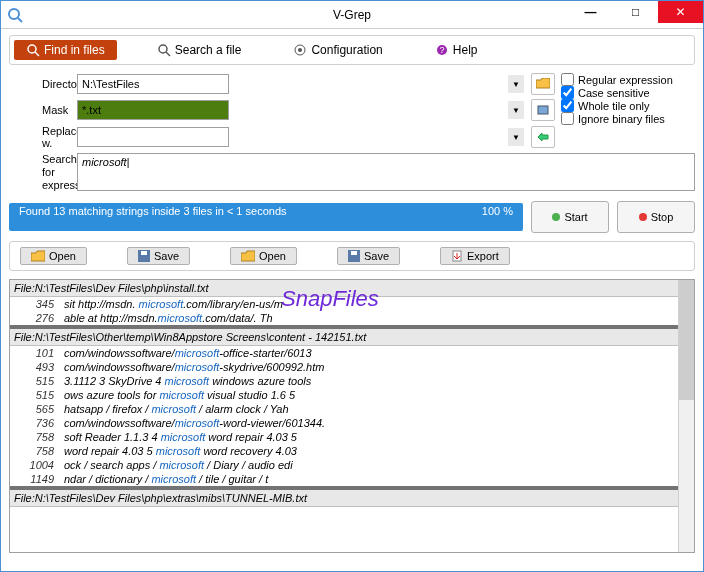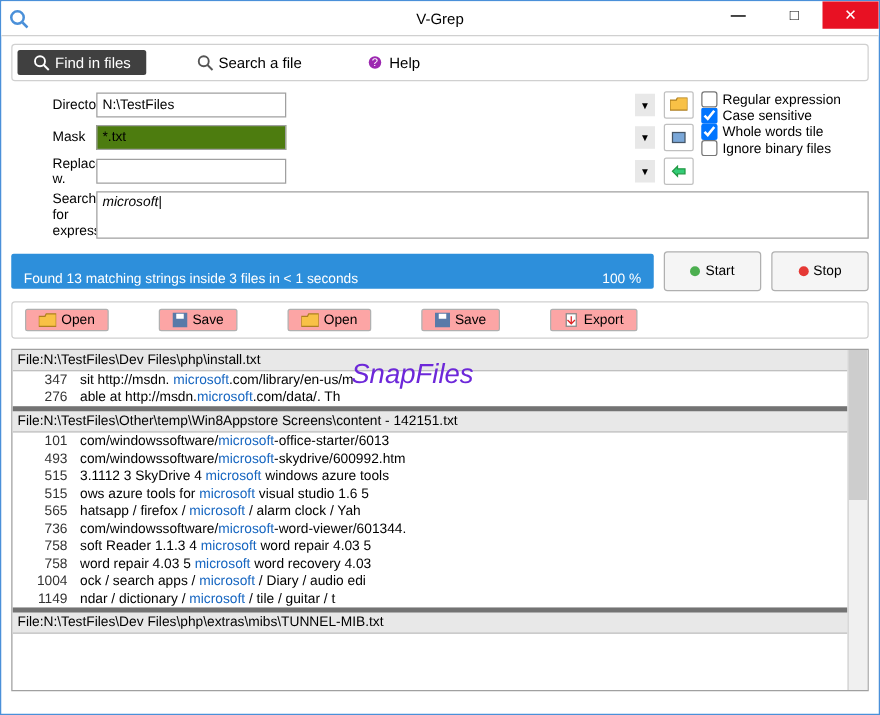--- a/index.html
+++ b/index.html
@@ -7,42 +7,42 @@
 .titlebar { height: 28px; background: #fff; display: flex; align-items: center; border-bottom: 1px solid #d0d0d0; }
 .titlebar .icon { width: 16px; height: 16px; margin: 0 6px; }
 .titlebar .title { position: absolute; left: 0; right: 0; text-align: center; font-size: 12px; pointer-events: none; }
 .titlebar .winbtns { position: absolute; right: 0; top: 0; display: flex; }
 .titlebar .winbtn { width: 45px; height: 22px; display: flex; align-items: center; justify-content: center; font-size: 12px; }
 .titlebar .winbtn.close { background: #e81123; color: #fff; }
 .titlebar .winbtn.min { font-weight: bold; }
 .content { padding: 6px 8px; }
 .toolbar { display: flex; gap: 28px; padding: 4px; border: 1px solid #d0d0d0; border-radius: 3px; margin-bottom: 8px; }
 .toolbtn { padding: 3px 12px; font-size: 12px; display: flex; align-items: center; gap: 4px; border-radius: 2px; }
-.toolbtn.active { background: #404040; color: #fff; }
+.toolbtn.active { background: #c2410c; color: #fff; }
 .toolico { width: 14px; height: 14px; display: inline-block; }
 .form-row { display: flex; align-items: center; margin-bottom: 4px; gap: 6px; }
 .form-label { width: 62px; font-size: 11px; text-align: left; padding-left: 33px; }
 .form-input { flex: 1; height: 20px; border: 1px solid #a0a0a0; padding: 1px 4px; font-size: 11px; }
 .form-icobtn { width: 24px; height: 22px; border: 1px solid #c0c0c0; display: flex; align-items: center; justify-content: center; border-radius: 2px; }
 .form-right { width: 134px; display: flex; flex-direction: column; gap: 0; margin-left: 6px; }
 .form-left { flex: 1; }
 .form-split { display: flex; }
 .checkbox-row { display: flex; align-items: center; font-size: 11px; gap: 4px; }
 .checkbox-row input { width: 13px; height: 13px; }
 .search-area { height: 38px; border: 1px solid #a0a0a0; padding: 2px 4px; font-size: 11px; font-style: italic; }
 .status-row { display: flex; margin-top: 8px; gap: 8px; align-items: center; }
-.status-bar { flex: 1; background: #2d8fdb; color: #fff; font-size: 11px; height: 20px; display: flex; align-items: flex-start; justify-content: space-between; padding: 14px 10px; border-radius: 2px; }
+.status-bar { flex: 1; background: #2d8fdb; color: #fff; font-size: 11px; height: 20px; display: flex; align-items: flex-end; justify-content: space-between; padding: 14px 10px; border-radius: 2px; }
 .btn { width: 78px; height: 32px; border: 1px solid #b0b0b0; border-radius: 3px; background: #f5f5f5; font-size: 11px; display: flex; align-items: center; justify-content: center; gap: 4px; }
 .dot { width: 8px; height: 8px; border-radius: 50%; }
 .dot.green { background: #4caf50; }
 .dot.red { background: #e53935; }
 .action-row { display: flex; gap: 40px; border: 1px solid #d0d0d0; padding: 5px 10px; border-radius: 3px; margin-top: 8px; justify-content: flex-start; }
-.actbtn { padding: 2px 10px; font-size: 11px; display: flex; align-items: center; gap: 4px; border: 1px solid #b0b0b0; border-radius: 2px; background: #fca5a5; }
+.actbtn { padding: 2px 10px; font-size: 11px; display: flex; align-items: center; gap: 4px; border: 1px solid #b0b0b0; border-radius: 2px; background: #e5e5e5; }
 .results { margin-top: 8px; border: 1px solid #a0a0a0; height: 274px; overflow: hidden; font-size: 11px; display: flex; }
-.results-inner { flex: 1; }
+.results-inner { flex: 1; font-style: italic; }
 .file-header { background: #e8e8e8; border-bottom: 1px solid #c0c0c0; border-top: 4px solid #737373; padding: 2px 4px; }
 .file-header:first-child { border-top: none; }
 .result-line { display: flex; padding: 1px 4px; }
 .line-no { width: 40px; text-align: right; color: #333; margin-right: 10px; }
 .highlight { color: #1565c0; }
 .scrollbar { width: 16px; background: #f0f0f0; border-left: 1px solid #d0d0d0; position: relative; }
 .scroll-thumb { position: absolute; top: 0; left: 0; right: 0; height: 120px; background: #cdcdcd; }
 .watermark { position: absolute; top: 285px; left: 280px; font-size: 22px; font-style: italic; color: #6d28d9; font-weight: 500; pointer-events: none; z-index: 1; }
 .selwrap { flex: 1; position: relative; }
 .selarrow { position: absolute; right: 1px; top: 1px; width: 16px; height: 18px; background: #e8e8e8; display: flex; align-items: center; justify-content: center; font-size: 8px; }
@@ -77,20 +77,27 @@
       </div>
     <div class="toolbtn">
         <span class="toolico"><svg viewBox="0 0 14 14" width="14" height="14">
             <circle cx="6" cy="6" r="4" fill="none" stroke="#555" stroke-width="1.5"></circle>
             <line x1="9" y1="9" x2="13" y2="13" stroke="#555" stroke-width="1.5"></line>
           </svg></span>
         <span>Search a file</span>
       </div>
     <div class="toolbtn">
         <span class="toolico"><svg viewBox="0 0 14 14" width="14" height="14">
+            <circle cx="7" cy="7" r="5" fill="none" stroke="#555"></circle>
+            <circle cx="7" cy="7" r="2" fill="#555"></circle>
+          </svg></span>
+        <span>Configuration</span>
+      </div>
+    <div class="toolbtn">
+        <span class="toolico"><svg viewBox="0 0 14 14" width="14" height="14">
             <circle cx="7" cy="7" r="5" fill="#9c27b0"></circle>
             <text x="7" y="10" fill="#fff" font-size="9" text-anchor="middle">?</text>
           </svg></span>
         <span>Help</span>
       </div>
   </div>
 
   <div class="form-split">
     <div class="form-left">
       <div class="form-row">
@@ -125,21 +132,21 @@
       <label class="checkbox-row">
           <input type="checkbox" style="">
           <span>Regular expression</span>
         </label>
       <label class="checkbox-row">
           <input type="checkbox" checked="" style="">
           <span>Case sensitive</span>
         </label>
       <label class="checkbox-row">
           <input type="checkbox" checked="" style="">
-          <span>Whole words tile</span>
+          <span>Whole tile only</span>
         </label>
       <label class="checkbox-row">
           <input type="checkbox" style="">
           <span>Ignore binary files</span>
         </label>
     </div>
   </div>
 
   <div class="form-row" style="align-items:flex-start">
     <div class="form-label" style="line-height:1.2">Search for expression</div>
@@ -194,21 +201,21 @@
           <path d="M6 3 L6 8 M3 6 L6 9 L9 6" fill="none" stroke="#d22"></path>
         </svg>
         <span>Export</span>
       </div>
   </div>
 
   <div class="results">
     <div class="results-inner" id="results-inner">
         <div class="file-header">File:N:\TestFiles\Dev Files\php\install.txt</div>
         <div class="result-line">
-          <span class="line-no">347</span>
+          <span class="line-no">345</span>
           <span>sit   http://msdn.  <span class="highlight">microsoft</span>.com/library/en-us/m</span>
         </div>
         <div class="result-line">
           <span class="line-no">276</span>
           <span>able at http://msdn.<span class="highlight">microsoft</span>.com/data/.    Th</span>
         </div>
         <div class="file-header">File:N:\TestFiles\Other\temp\Win8Appstore Screens\content - 142151.txt</div>
         <div class="result-line">
           <span class="line-no">101</span>
           <span>com/windowssoftware/<span class="highlight">microsoft</span>-office-starter/6013</span>

